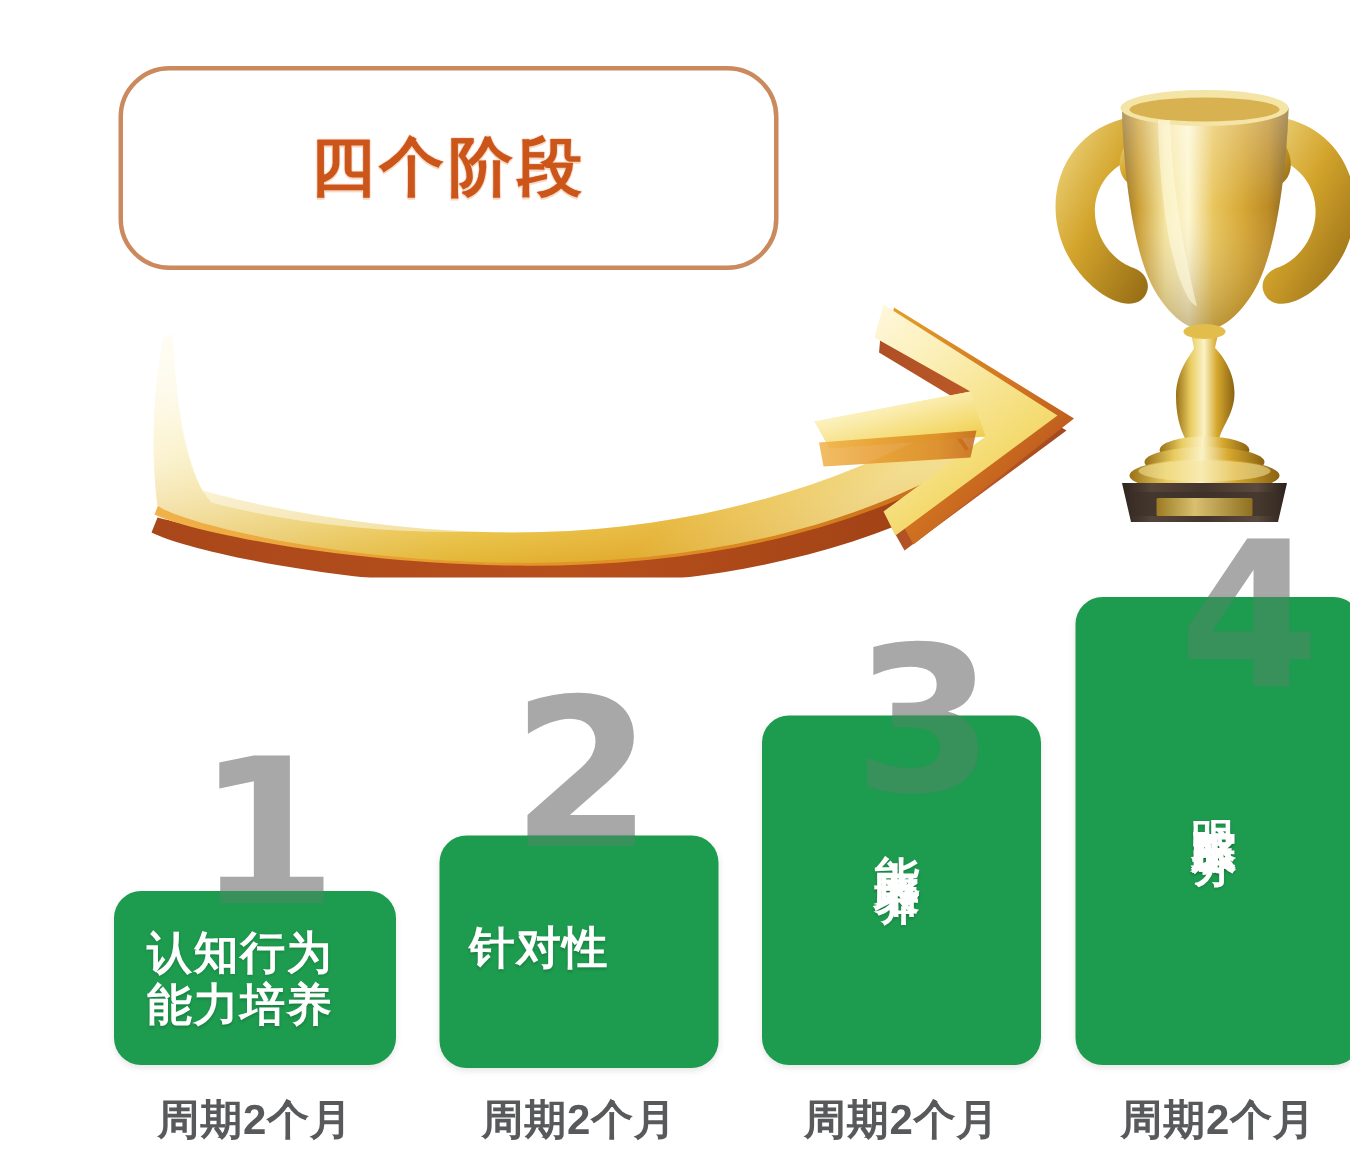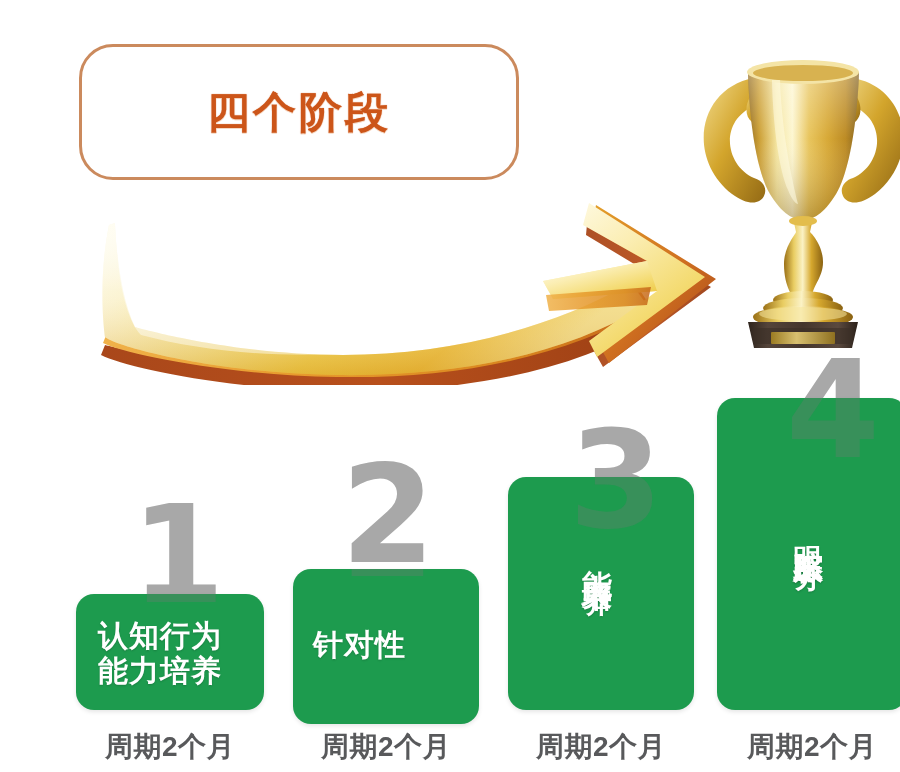--- a/index.html
+++ b/index.html
@@ -268,21 +268,21 @@
         <div class="card-text horiz" style="left:22px;top:24px;">
           <div>认知行为</div>
           <div>能力培养</div>
         </div>
       </div>
       <div class="caption" style="left:45px;top:728px;width:188px;">周期2个月</div>
     </div>
 
     <div class="step">
       <div class="step-num" style="left:310px;top:448px;font-size:135px;">2</div>
-      <div class="card" style="left:262px;top:569px;width:186px;height:155px;">
+      <div class="card" style="left:262px;top:557px;width:186px;height:155px;">
         <div class="num-ghost" style="left:48px;top:-107px;font-size:135px;">2</div>
         <div class="card-text horiz" style="left:20px;top:58px;">
           <div>针对性</div>
         </div>
       </div>
       <div class="caption" style="left:262px;top:728px;width:186px;">周期2个月</div>
     </div>
 
     <div class="step">
       <div class="step-num" style="left:538px;top:413px;font-size:135px;">3</div>

